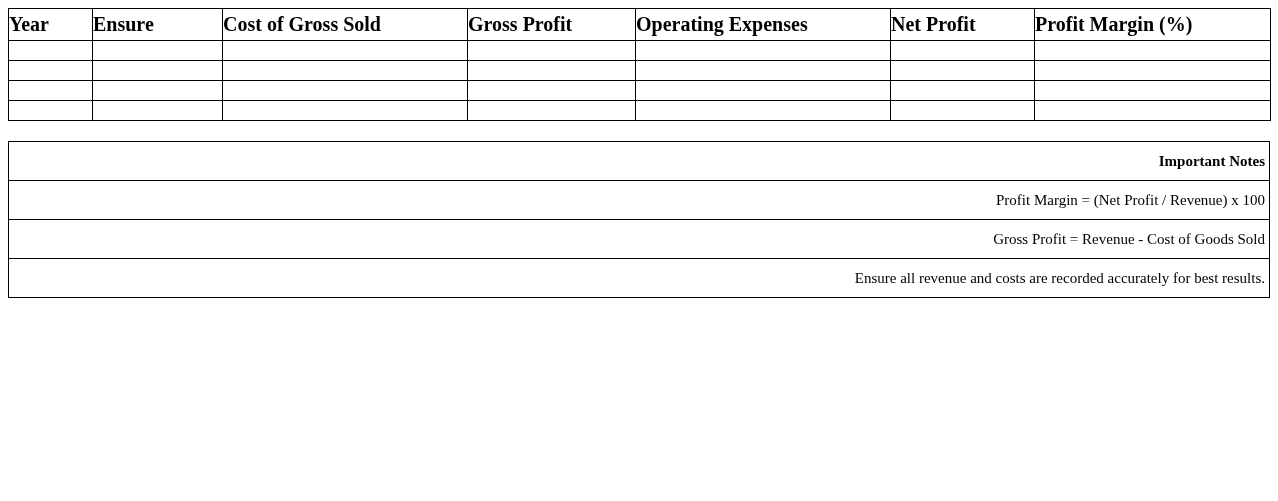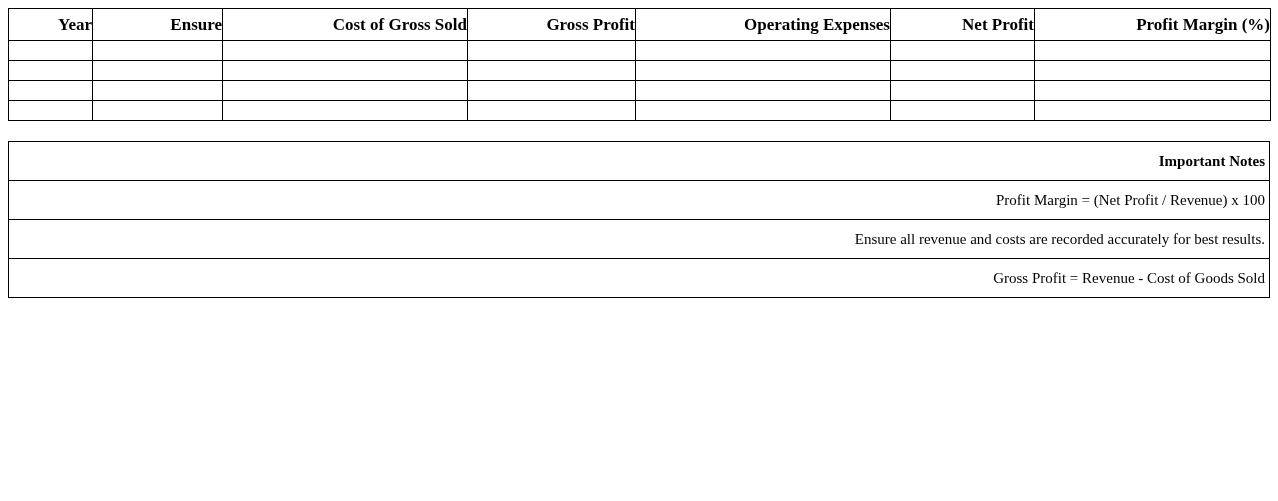--- a/index.html
+++ b/index.html
@@ -24,22 +24,22 @@
     width: 1262px;
   }
   table.data-table th,
   table.data-table td {
     border: 1px solid #000000;
     padding: 0;
     margin: 0;
   }
   table.data-table th {
     font-weight: bold;
-    font-size: 17px;
-    text-align: right;
+    font-size: 20px;
+    text-align: left;
     height: 31px;
     line-height: 31px;
     vertical-align: middle;
   }
   table.data-table td.data-cell {
     height: 19px;
   }
   .spacer {
     height: 20px;
   }
@@ -137,21 +137,21 @@
     <thead>
       <tr>
         <th class="notes-title">Important Notes</th>
       </tr>
     </thead>
     <tbody>
       <tr>
         <td class="note-row">Profit Margin = (Net Profit / Revenue) x 100</td>
       </tr>
       <tr>
-        <td class="note-row">Ensure all revenue and costs are recorded accurately for best results.</td>
+        <td class="note-row">Gross Profit = Revenue - Cost of Goods Sold</td>
       </tr>
       <tr>
-        <td class="note-row">Gross Profit = Revenue - Cost of Goods Sold</td>
+        <td class="note-row">Ensure all revenue and costs are recorded accurately for best results.</td>
       </tr>
     </tbody>
   </table>
 
 </div>
 
 </body></html>

